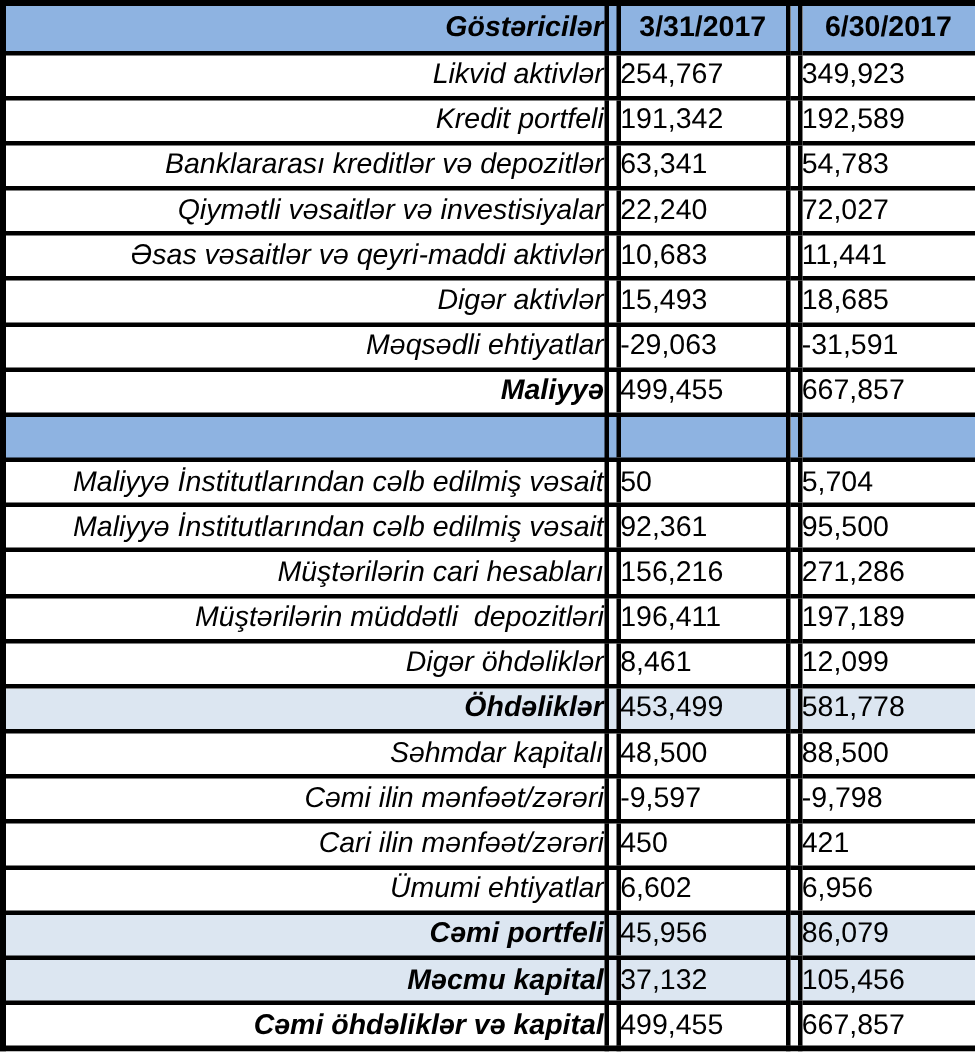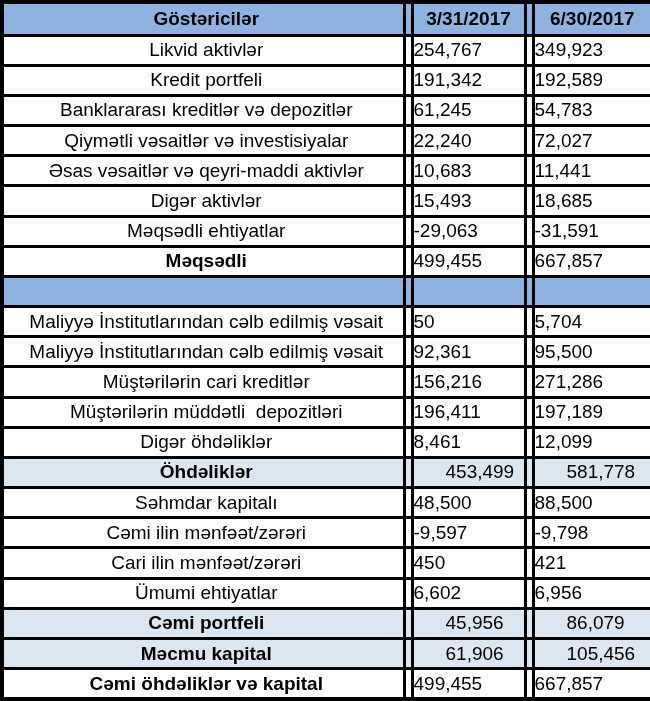--- a/index.html
+++ b/index.html
@@ -34,33 +34,34 @@
     background: var(--row-bg);
     overflow: hidden;
     padding: 0;
   }
   
   .fin-table td.gap, .fin-table th.gap {
     border-left: none;
     border-right: none;
   }
   .fin-table .label {
-    text-align: center;
+    text-align: right;
     padding-left: 6px;
     white-space: pre;
     font-weight: normal;
+    font-style: italic;
   }
   .fin-table .val {
     white-space: nowrap;
   }
   tr.row-header td, tr.row-header th { background: var(--header-bg); }
   tr.row-header .label { font-weight: bold; }
   tr.row-separator td { background: var(--header-bg); }
   tr.row-total-plain .label { font-weight: bold; }
-  tr.row-total-shaded td { background: var(--shaded-bg); padding-left: 32px; }
+  tr.row-total-shaded td { background: var(--shaded-bg); }
   tr.row-total-shaded .label { font-weight: bold; }
 </style>
 </head>
 <body>
 
 <table class="fin-table">
   <colgroup>
     <col style="width:402px">
     <col style="width:8px">
     <col style="width:113px">
@@ -87,21 +88,21 @@
       <tr class="row-normal">
         <td class="label">Kredit portfeli</td>
         <td class="gap"></td>
         <td class="val">191,342</td>
         <td class="gap"></td>
         <td class="val">192,589</td>
       </tr>
       <tr class="row-normal">
         <td class="label">Banklararası kreditlər və depozitlər</td>
         <td class="gap"></td>
-        <td class="val">61,245</td>
+        <td class="val">63,341</td>
         <td class="gap"></td>
         <td class="val">54,783</td>
       </tr>
       <tr class="row-normal">
         <td class="label">Qiymətli vəsaitlər və investisiyalar</td>
         <td class="gap"></td>
         <td class="val">22,240</td>
         <td class="gap"></td>
         <td class="val">72,027</td>
       </tr>
@@ -120,21 +121,21 @@
         <td class="val">18,685</td>
       </tr>
       <tr class="row-normal">
         <td class="label">Məqsədli ehtiyatlar</td>
         <td class="gap"></td>
         <td class="val">-29,063</td>
         <td class="gap"></td>
         <td class="val">-31,591</td>
       </tr>
       <tr class="row-total-plain">
-        <td class="label">Məqsədli</td>
+        <td class="label">Maliyyə</td>
         <td class="gap"></td>
         <td class="val">499,455</td>
         <td class="gap"></td>
         <td class="val">667,857</td>
       </tr>
       <tr class="row-separator">
         <td class="label"></td>
         <td class="gap"></td>
         <td class="val"></td>
         <td class="gap"></td>
@@ -148,21 +149,21 @@
         <td class="val">5,704</td>
       </tr>
       <tr class="row-normal">
         <td class="label">Maliyyə İnstitutlarından cəlb edilmiş vəsait</td>
         <td class="gap"></td>
         <td class="val">92,361</td>
         <td class="gap"></td>
         <td class="val">95,500</td>
       </tr>
       <tr class="row-normal">
-        <td class="label">Müştərilərin cari kreditlər</td>
+        <td class="label">Müştərilərin cari hesabları</td>
         <td class="gap"></td>
         <td class="val">156,216</td>
         <td class="gap"></td>
         <td class="val">271,286</td>
       </tr>
       <tr class="row-normal">
         <td class="label">Müştərilərin müddətli  depozitləri</td>
         <td class="gap"></td>
         <td class="val">196,411</td>
         <td class="gap"></td>
@@ -213,21 +214,21 @@
       <tr class="row-total-shaded">
         <td class="label">Cəmi portfeli</td>
         <td class="gap"></td>
         <td class="val">45,956</td>
         <td class="gap"></td>
         <td class="val">86,079</td>
       </tr>
       <tr class="row-total-shaded">
         <td class="label">Məcmu kapital</td>
         <td class="gap"></td>
-        <td class="val">61,906</td>
+        <td class="val">37,132</td>
         <td class="gap"></td>
         <td class="val">105,456</td>
       </tr>
       <tr class="row-total-plain">
         <td class="label">Cəmi öhdəliklər və kapital</td>
         <td class="gap"></td>
         <td class="val">499,455</td>
         <td class="gap"></td>
         <td class="val">667,857</td>
       </tr>

